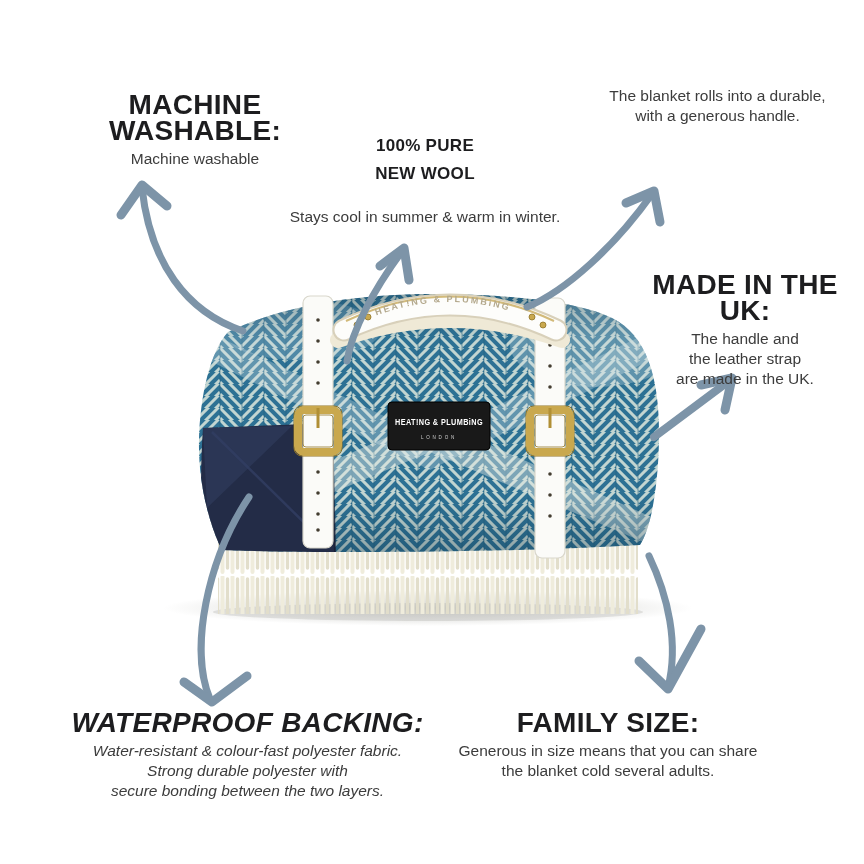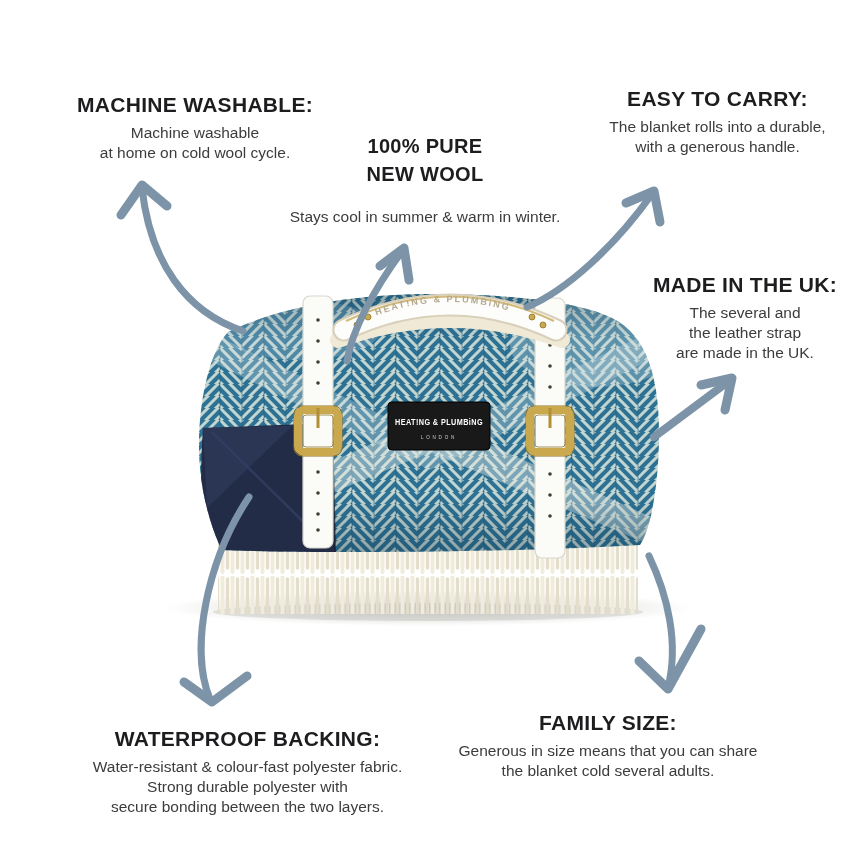--- a/index.html
+++ b/index.html
@@ -3,24 +3,24 @@
 <meta charset="utf-8">
 <style>
   html,body{margin:0;padding:0;background:#ffffff;}
   .stage{
     position:relative;width:864px;height:864px;background:#ffffff;overflow:hidden;
     font-family:"Liberation Sans","DejaVu Sans",sans-serif;
   }
   .art{position:absolute;left:0;top:0;z-index:0;}
   .callout{position:absolute;text-align:center;z-index:1;}
   .callout-title{
-    font-weight:bold;font-size:21px;line-height:26px;letter-spacing:.3px;color:#1d1d1f;
+    font-weight:bold;font-size:28px;line-height:26px;letter-spacing:.3px;color:#1d1d1f;
     margin-bottom:5px;
   }
-  .callout-title.big{font-size:20px;line-height:28px;margin-bottom:0;}
+  .callout-title.big{font-size:17px;line-height:28px;margin-bottom:0;}
   .callout-title.big + .callout-title.big{margin-bottom:19px;}
   .callout-line{font-size:15.5px;line-height:20px;color:#3c3c3c;}
 </style>
 </head>
 <body>
 
 <div class="stage">
 
   <svg class="art" width="864" height="864" viewBox="0 0 864 864">
     <defs>
@@ -184,43 +184,41 @@
       <g>
         <path d="M 649 556 C 668 596 679 644 668 687" stroke-width="7"></path>
         <path d="M 639 661 L 668 689 L 701 629" stroke-width="9"></path>
       </g>
     </g>
   </svg>
 
   <div class="callout" style="left:40px;top:92px;width:310px;">
     <div class="callout-title">MACHINE WASHABLE:</div>
     <div class="callout-line">Machine washable</div>
-    <div class="callout-line">at home on cold wool cycle.</div>
   </div>
 
   <div class="callout" style="left:270px;top:132px;width:310px;">
     <div class="callout-title big">100% PURE</div>
     <div class="callout-title big">NEW WOOL</div>
     <div class="callout-line">Stays cool in summer &amp; warm in winter.</div>
   </div>
 
   <div class="callout" style="left:575px;top:86px;width:285px;">
-    <div class="callout-title">EASY TO CARRY:</div>
     <div class="callout-line">The blanket rolls into a durable,</div>
     <div class="callout-line">with a generous handle.</div>
   </div>
 
   <div class="callout" style="left:630px;top:272px;width:230px;">
     <div class="callout-title">MADE IN THE UK:</div>
-    <div class="callout-line">The several and</div>
+    <div class="callout-line">The handle and</div>
     <div class="callout-line">the leather strap</div>
     <div class="callout-line">are made in the UK.</div>
   </div>
 
-  <div class="callout" style="left:55px;top:726px;width:385px;">
+  <div class="callout" style="left:55px;top:710px;width:385px;font-style:italic;">
     <div class="callout-title">WATERPROOF BACKING:</div>
     <div class="callout-line">Water-resistant &amp; colour-fast polyester fabric.</div>
     <div class="callout-line">Strong durable polyester with</div>
     <div class="callout-line">secure bonding between the two layers.</div>
   </div>
 
   <div class="callout" style="left:428px;top:710px;width:360px;">
     <div class="callout-title">FAMILY SIZE:</div>
     <div class="callout-line">Generous in size means that you can share</div>
     <div class="callout-line">the blanket cold several adults.</div>

